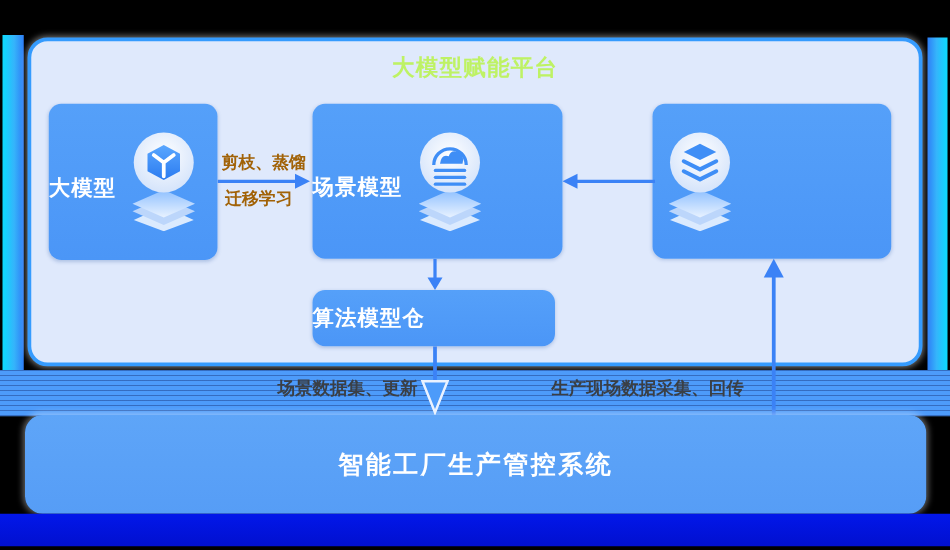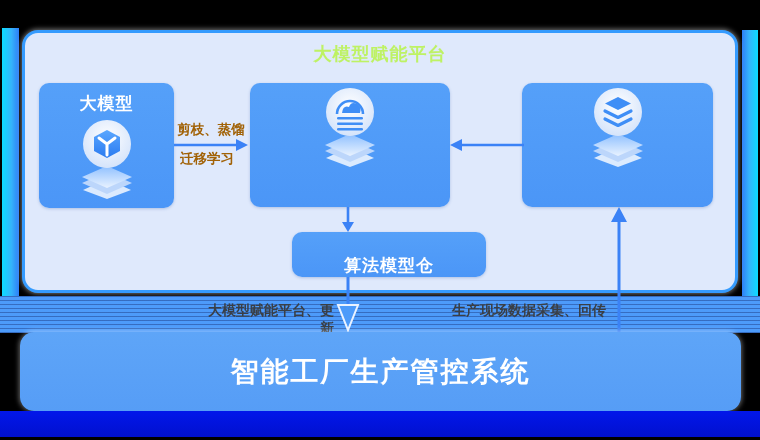--- a/index.html
+++ b/index.html
@@ -11,45 +11,45 @@
   .strip-right{position:absolute;left:742px;top:30px;width:16px;height:266px;
       background:linear-gradient(90deg,#2e7ef6 0%,#35b4fb 45%,#0bdcff 100%);}
   
   .panel{position:absolute;left:22px;top:30px;width:716px;height:263px;box-sizing:border-box;
       background:#dfe9fc;border:3px solid #359bfe;border-radius:16px;
       box-shadow:0 0 5px 1px rgba(255,255,255,.45);}
   .panel-title{position:absolute;left:0;top:42px;width:100%;text-align:center;
       font-size:18px;font-weight:700;color:#bef264;letter-spacing:1px;}
   
   .node{position:absolute;background:linear-gradient(180deg,#55a0f9,#4b96f7);
-      border-radius:10px;display:flex;flex-direction:column;align-items:center;
+      border-radius:10px;display:flex;flex-direction:row;align-items:center;
       box-shadow:0 1px 3px rgba(30,80,160,.25);}
   .node-title{color:#fff;font-weight:700;font-size:17px;letter-spacing:1px;margin-top:9px;}
   .n-large{left:39px;top:83px;width:135px;height:125px;}
   .n-scene{left:250px;top:83px;width:200px;height:124px;}
   .n-dataset{left:522px;top:83px;width:191px;height:124px;}
-  .n-repo{left:250px;top:232px;width:194px;height:45px;justify-content:flex-end;margin-left:42px;}
+  .n-repo{left:250px;top:232px;width:194px;height:45px;justify-content:flex-start;}
   .n-repo .node-title{margin-top:0;}
   .icon-wrap{margin-top:2px;}
   
   .edge-label{position:absolute;font-size:13.5px;font-weight:600;color:#a16207;
       text-align:center;width:122px;}
   .lbl-prune{left:150px;top:121px;}
   .lbl-transfer{left:146px;top:150px;}
   
   .band{position:absolute;left:0;top:296px;width:760px;height:37px;background:#4d9bfa;
       background-image:repeating-linear-gradient(180deg,rgba(3,10,70,.32) 0 1px,rgba(0,0,0,0) 1px 4px);}
   .band-label{position:absolute;font-size:14px;font-weight:700;color:#3a3f45;line-height:18px;}
   .lbl-deploy{left:200px;top:301px;width:134px;text-align:right;}
-  .lbl-collect{left:430px;top:301px;width:176px;text-align:right;}
+  .lbl-collect{left:430px;top:301px;width:176px;text-align:center;}
   
   .factory{position:absolute;left:20px;top:332px;width:721px;height:79px;border-radius:14px;
       background:linear-gradient(180deg,#5ea5f8,#569df6);display:flex;align-items:center;justify-content:center;
       box-shadow:0 0 5px 1px rgba(255,255,255,.4);}
-  .factory-title{color:#fff;font-weight:700;font-size:28px;letter-spacing:2px;}
+  .factory-title{color:#fff;font-weight:700;font-size:20px;letter-spacing:2px;}
   .bottom-band{position:absolute;left:0;top:411px;width:760px;height:26px;
       background:linear-gradient(180deg,#0217ea,#0110cf);}
   .arrow-svg{position:absolute;}
 </style>
 </head>
 <body>
 
 <div id="canvas">
 
   <div class="strip-left"></div>
@@ -80,20 +80,21 @@
         <path d="M38 55 L63 66 L38 77 L13 66 Z" fill="#bcd6fb"></path>
         <path d="M38 49 L63 60 L38 71 L13 60 Z" fill="url(#dia1)"></path>
         <circle cx="38" cy="27" r="24" fill="url(#cg1)"></circle>
         <path d="M38 13 L51 20 L51 34 L38 41 L25 34 L25 20 Z" fill="url(#cube1)"></path>
         <path d="M38 27 L30 21 M38 27 L46 21 M38 27 L38 38" stroke="#ffffff" stroke-width="3" stroke-linecap="round" fill="none"></path>
       </svg>
     </div>
   </div>
 
   <div class="node n-scene">
+    <div class="node-title">场景模型</div>
     <div class="icon-wrap">
       <svg width="76" height="82" viewBox="0 0 76 82">
         <defs>
           <radialGradient id="cg2" cx="50%" cy="38%" r="70%">
             <stop offset="0%" stop-color="#ffffff"></stop>
               <stop offset="100%" stop-color="#cfe0fa"></stop>
           </radialGradient>
           <linearGradient id="dia2" x1="0" y1="0" x2="0" y2="1">
             <stop offset="0%" stop-color="#8fc0ff"></stop>
               <stop offset="100%" stop-color="#e8f2ff"></stop>
@@ -151,21 +152,21 @@
     <line x1="10" y1="8" x2="74" y2="8" stroke="#3b82f6" stroke-width="2.6"></line>
     <polygon points="12,2 12,14 0,8" fill="#3b82f6"></polygon>
   </svg>
 
   <svg class="arrow-svg" style="left:339px;top:207px;" width="18" height="26">
     <line x1="9" y1="0" x2="9" y2="16" stroke="#3b82f6" stroke-width="2.6"></line>
     <polygon points="3,15 15,15 9,25" fill="#3b82f6"></polygon>
   </svg>
 
   <div class="band"></div>
-  <div class="band-label lbl-deploy">大模型赋能平台、更新</div>
+  <div class="band-label lbl-deploy">场景数据集、更新</div>
   <div class="band-label lbl-collect">生产现场数据采集、回传</div>
 
   <svg class="arrow-svg" style="left:334px;top:277px;" width="28" height="56">
     <line x1="14" y1="0" x2="14" y2="30" stroke="#3b82f6" stroke-width="3"></line>
     <polygon points="4,28 24,28 14,53" fill="#4d9bfa" stroke="#eaf2ff" stroke-width="2"></polygon>
   </svg>
 
   <svg class="arrow-svg" style="left:606px;top:206px;" width="26" height="128">
     <line x1="13" y1="14" x2="13" y2="126" stroke="#3b82f6" stroke-width="3"></line>
     <polygon points="5,16 21,16 13,1" fill="#3b82f6"></polygon>

